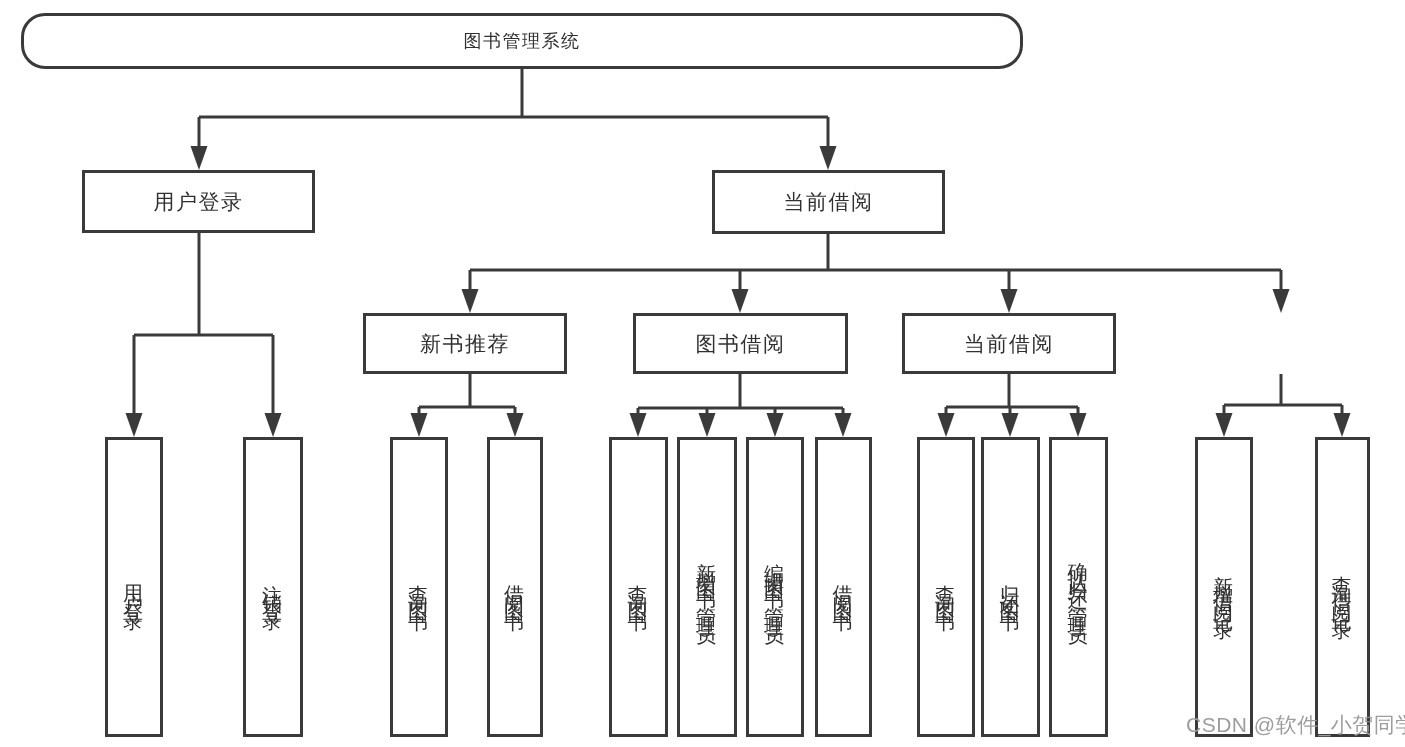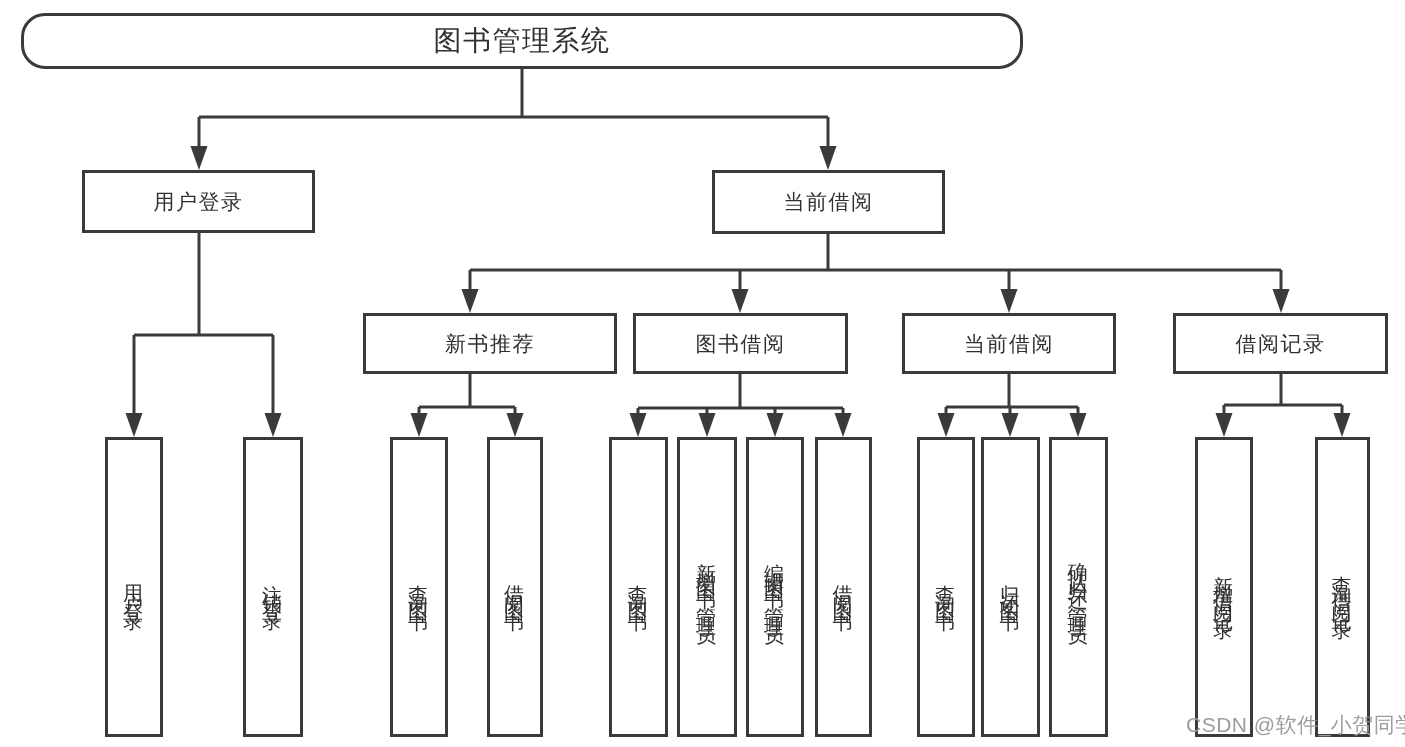--- a/index.html
+++ b/index.html
@@ -31,21 +31,21 @@
     align-items: center;
     justify-content: center;
     z-index: 2;
   }
   .hbox {
     font-size: 21px;
     letter-spacing: 1.5px;
     white-space: nowrap;
   }
   .rootbox {
-    font-size: 28px;
+    font-size: 18px;
     border-radius: 24px;
   }
   .vbox {
     writing-mode: vertical-rl;
     text-orientation: mixed;
     font-size: 20px;
     letter-spacing: 9px;
     overflow: hidden;
   }
   #watermark {
@@ -129,24 +129,23 @@
       <polygon points="1215.5,413 1232.5,413 1224,437"></polygon>
       <polygon points="1333.5,413 1350.5,413 1342,437"></polygon>
     </g>
   </svg>
 
   <div class="node hbox rootbox" style="left:21px; top:13px; width:1002px; height:56px;">图书管理系统</div>
 
   <div class="node hbox" style="left:82px; top:170px; width:233px; height:63px;">用户登录</div>
   <div class="node hbox" style="left:712px; top:170px; width:233px; height:64px;">当前借阅</div>
 
-  <div class="node hbox" style="left:363px; top:313px; width:254px; height:61px;">新书推荐</div>
+  <div class="node hbox" style="left:363px; top:313px; width:204px; height:61px;">新书推荐</div>
   <div class="node hbox" style="left:633px; top:313px; width:215px; height:61px;">图书借阅</div>
   <div class="node hbox" style="left:902px; top:313px; width:214px; height:61px;">当前借阅</div>
-  <div class="node hbox" style="left:1173px; top:313px; width:215px; height:61px;">借阅记录</div>
 
   <div class="node vbox" style="left:105px; top:437px; width:58px; height:300px;">用户登录</div>
   <div class="node vbox" style="left:243px; top:437px; width:60px; height:300px;">注销登录</div>
 
   <div class="node vbox" style="left:390px; top:437px; width:58px; height:300px;">查询图书</div>
   <div class="node vbox" style="left:487px; top:437px; width:56px; height:300px;">借阅图书</div>
 
   <div class="node vbox" style="left:609px; top:437px; width:59px; height:300px;">查询图书</div>
   <div class="node vbox" style="left:677px; top:437px; width:60px; height:300px;">新增图书（管理员）</div>
   <div class="node vbox" style="left:746px; top:437px; width:58px; height:300px;">编辑图书（管理员）</div>

